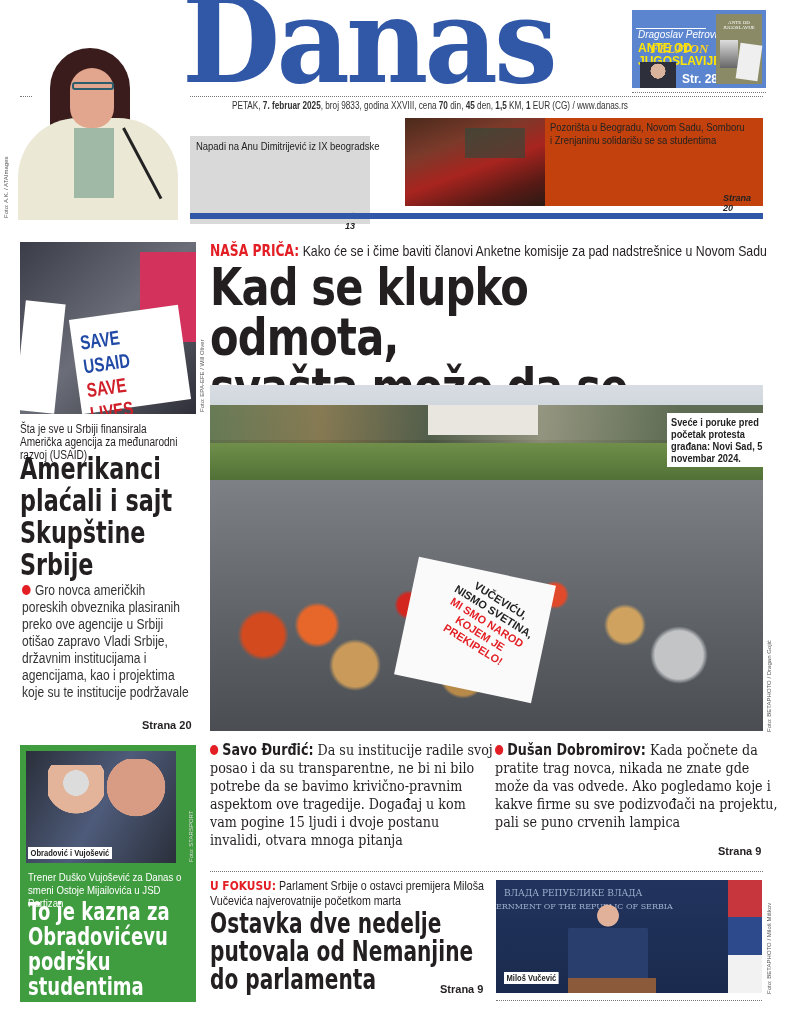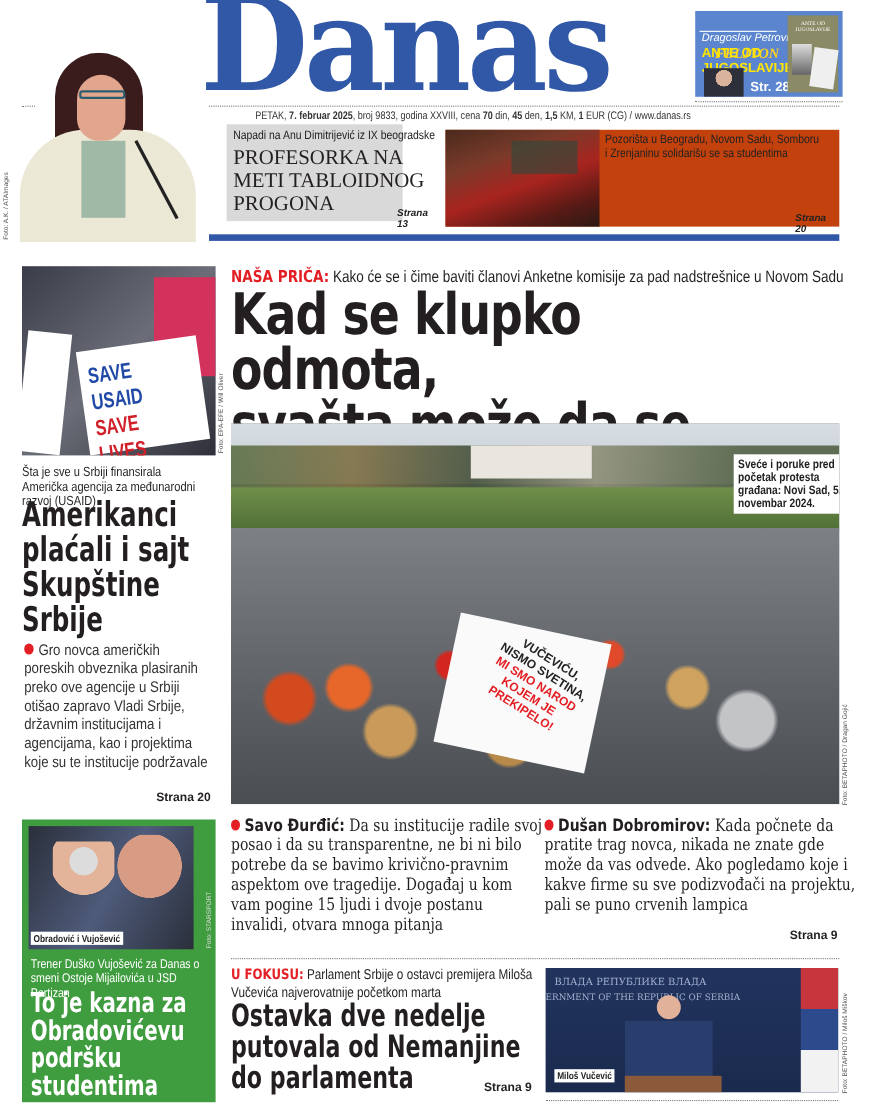--- a/index.html
+++ b/index.html
@@ -21,21 +21,21 @@
   #feljton .f-rule { position: absolute; left: 4px; top: 18px; width: 70px; border-top: 1px solid #fff; }
   #feljton .f-headline { position: absolute; left: 6px; top: 32px; width: 76px; font-weight: bold; color: #ffe600; font-size: 12px; line-height: 13px; }
   #feljton .f-str { position: absolute; left: 50px; top: 62px; font-weight: bold; color: #fff; font-size: 12px; }
   #feljton .f-man { position: absolute; left: 8px; top: 52px; width: 36px; height: 26px; background: radial-gradient(circle at 50% 35%, #d9b39b 0 30%, #2d2f3a 31% 100%); }
   #feljton .f-book { position: absolute; left: 84px; top: 4px; width: 46px; height: 70px; background: #8a8b66; }
   #feljton .f-book .bt { position: absolute; left: 3px; top: 6px; width: 40px; font-size: 5px; color: #fff; text-align: center; font-family: "Liberation Serif", serif; }
   #feljton .f-book .bp { position: absolute; left: 4px; top: 26px; width: 18px; height: 28px; background: linear-gradient(#ddd, #666); }
   #feljton .f-book .bpaper { position: absolute; left: 22px; top: 30px; width: 22px; height: 36px; background: #efefef; transform: rotate(8deg); }
 
   
-  #teaser1 { left: 190px; top: 113px; width: 160px; height: 88px; background: #d9d9d9; margin-left: 16px; }
+  #teaser1 { left: 190px; top: 136px; width: 180px; height: 88px; background: #d9d9d9; }
   #teaser2 { left: 405px; top: 118px; width: 358px; height: 88px; background: #c2410c; }
   .t-kicker { position: absolute; font-size: 11px; white-space: nowrap; transform: scaleX(0.86); transform-origin: left top; color: #222; }
   .t-head { position: absolute; font-family: "Liberation Serif", serif; font-size: 19px; line-height: 21px; color: #231f20; }
   .t-strana { position: absolute; font-size: 9px; font-style: italic; font-weight: bold; color: #222; }
   #theater { position: absolute; left: 0; top: 0; width: 140px; height: 88px; background: linear-gradient(160deg, #4a2a1c 0%, #7a3a2a 30%, #a8241f 55%, #5a1a15 80%, #2b1a14 100%); }
   #theater::after { content: ""; position: absolute; left: 60px; top: 10px; width: 60px; height: 30px; background: #2b4a3c; opacity: .6; }
   #blue-rule { left: 190px; top: 213px; width: 573px; height: 6px; background: #3157a7; }
 
   
   #woman { left: 10px; top: 48px; width: 180px; height: 172px; }
@@ -152,21 +152,20 @@
   <div class="f-book">
     <div class="bt">ANTE OD JUGOSLAVIJE</div>
     <div class="bp"></div>
     <div class="bpaper"></div>
   </div>
 </div>
 <div class="abs dotted" style="left:632px; top:92px; width:134px;"></div>
 
 <div id="teaser1" class="abs">
   <div class="t-kicker" style="left:6px; top:4px;">Napadi na Anu Dimitrijević iz IX beogradske</div>
-  <div class="t-head" style="left:6px; top:20px; width:190px;">PROFESORKA NA METI TABLOIDNOG PROGONA</div>
   <div class="t-strana" style="left:155px; top:75px;">Strana 13</div>
 </div>
 
 <div id="teaser2" class="abs">
   <div id="theater"></div>
   <div class="t-kicker" style="left:145px; top:3px;">Pozorišta u Beogradu, Novom Sadu, Somboru</div>
   <div class="t-kicker" style="left:145px; top:16px;">i Zrenjaninu solidarišu se sa studentima</div>
   <div class="t-strana" style="left:318px; top:75px;">Strana 20</div>
 </div>
 

